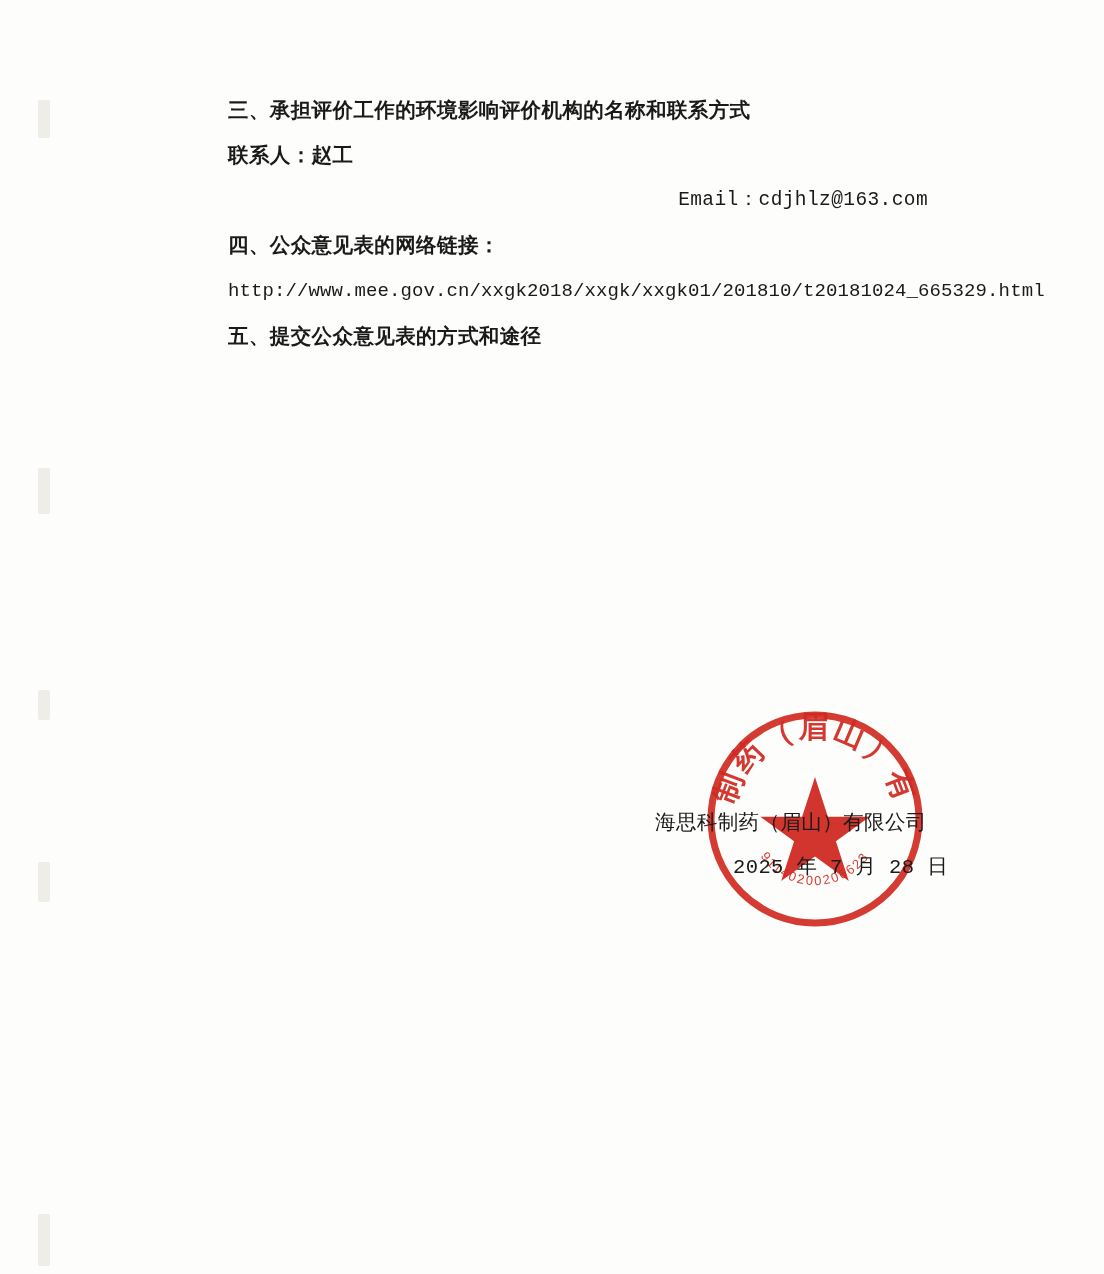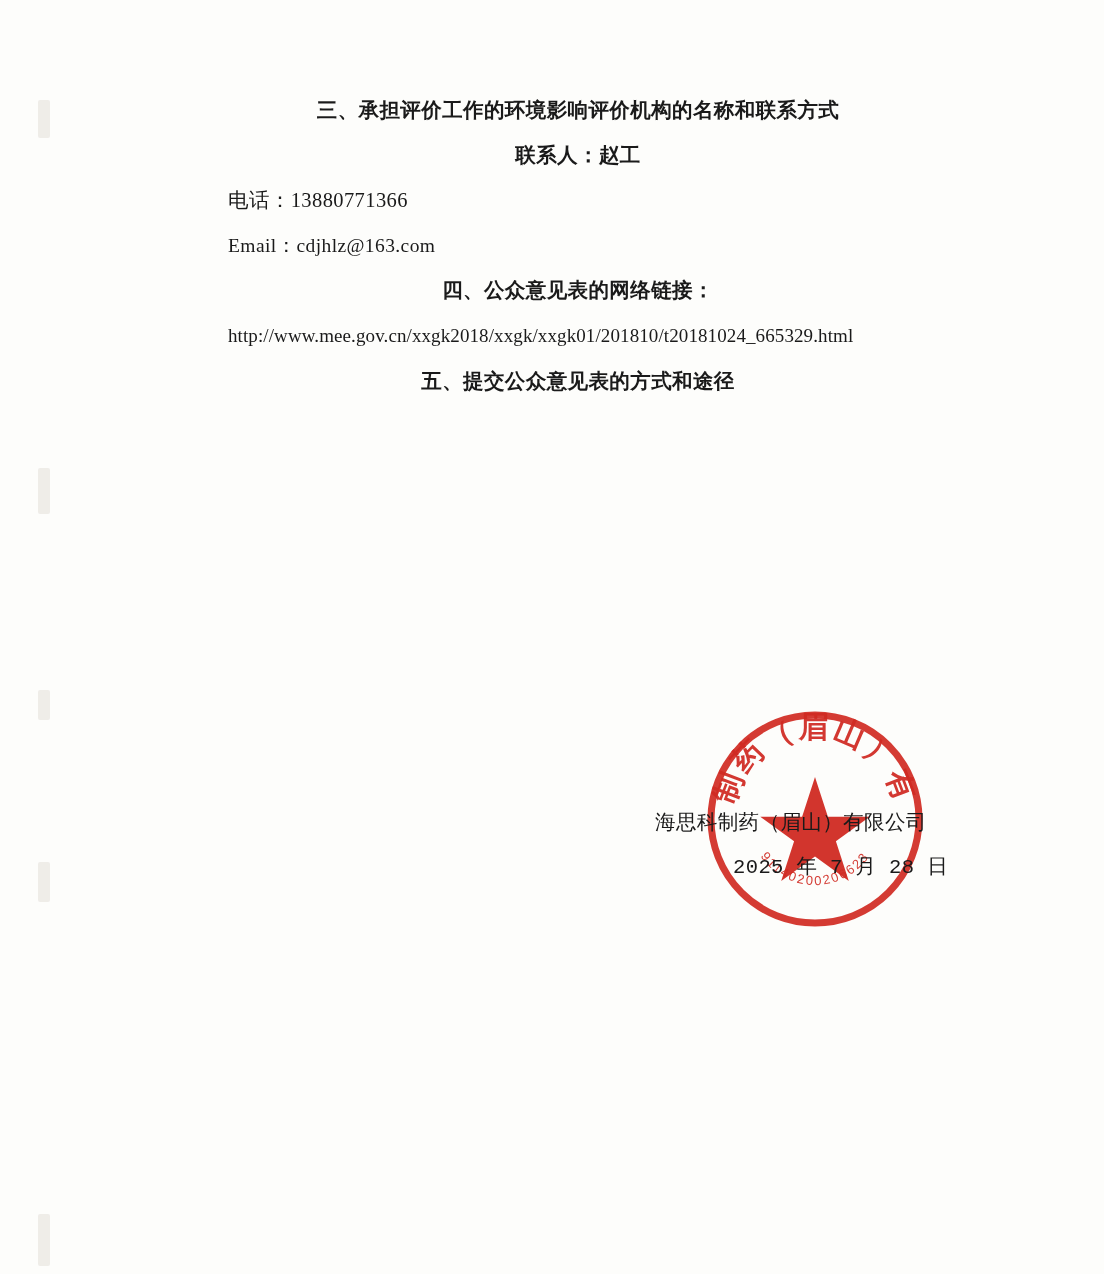--- a/index.html
+++ b/index.html
@@ -44,25 +44,26 @@
     top: 88px;
     width: 700px;
   }
 
   .line {
     font-size: 20.5px;
     line-height: 45px;
     letter-spacing: .4px;
     white-space: nowrap;
   }
-  .bold { font-weight: bold; text-align: center; }
+  .bold { font-weight: bold; }
 
   .latin {
-    font-family: Liberation Serif, serif;
+    font-family: Liberation Mono, monospace;
     font-size: 19.5px;
+    text-align: right;
   }
 
   .url-line {
     font-size: 19px;
     line-height: 46px;
     letter-spacing: .1px;
   }
 
   .para {
     font-size: 20.5px;
@@ -112,21 +113,20 @@
   <div class="scan-mark m5"></div>
 
   <div class="content">
 
     <div class="line bold">三、承担评价工作的环境影响评价机构的名称和联系方式</div>
 
 
 
     <div class="line bold">联系人：赵工</div>
 
-    <div class="line">电话：13880771366</div>
 
     <div class="line latin">Email：cdjhlz@163.com</div>
 
     <div class="line bold">四、公众意见表的网络链接：</div>
 
     <div class="url-line latin">http://www.mee.gov.cn/xxgk2018/xxgk/xxgk01/201810/t20181024_665329.html</div>
 
     <div class="line bold">五、提交公众意见表的方式和途径</div>
 
   </div>

